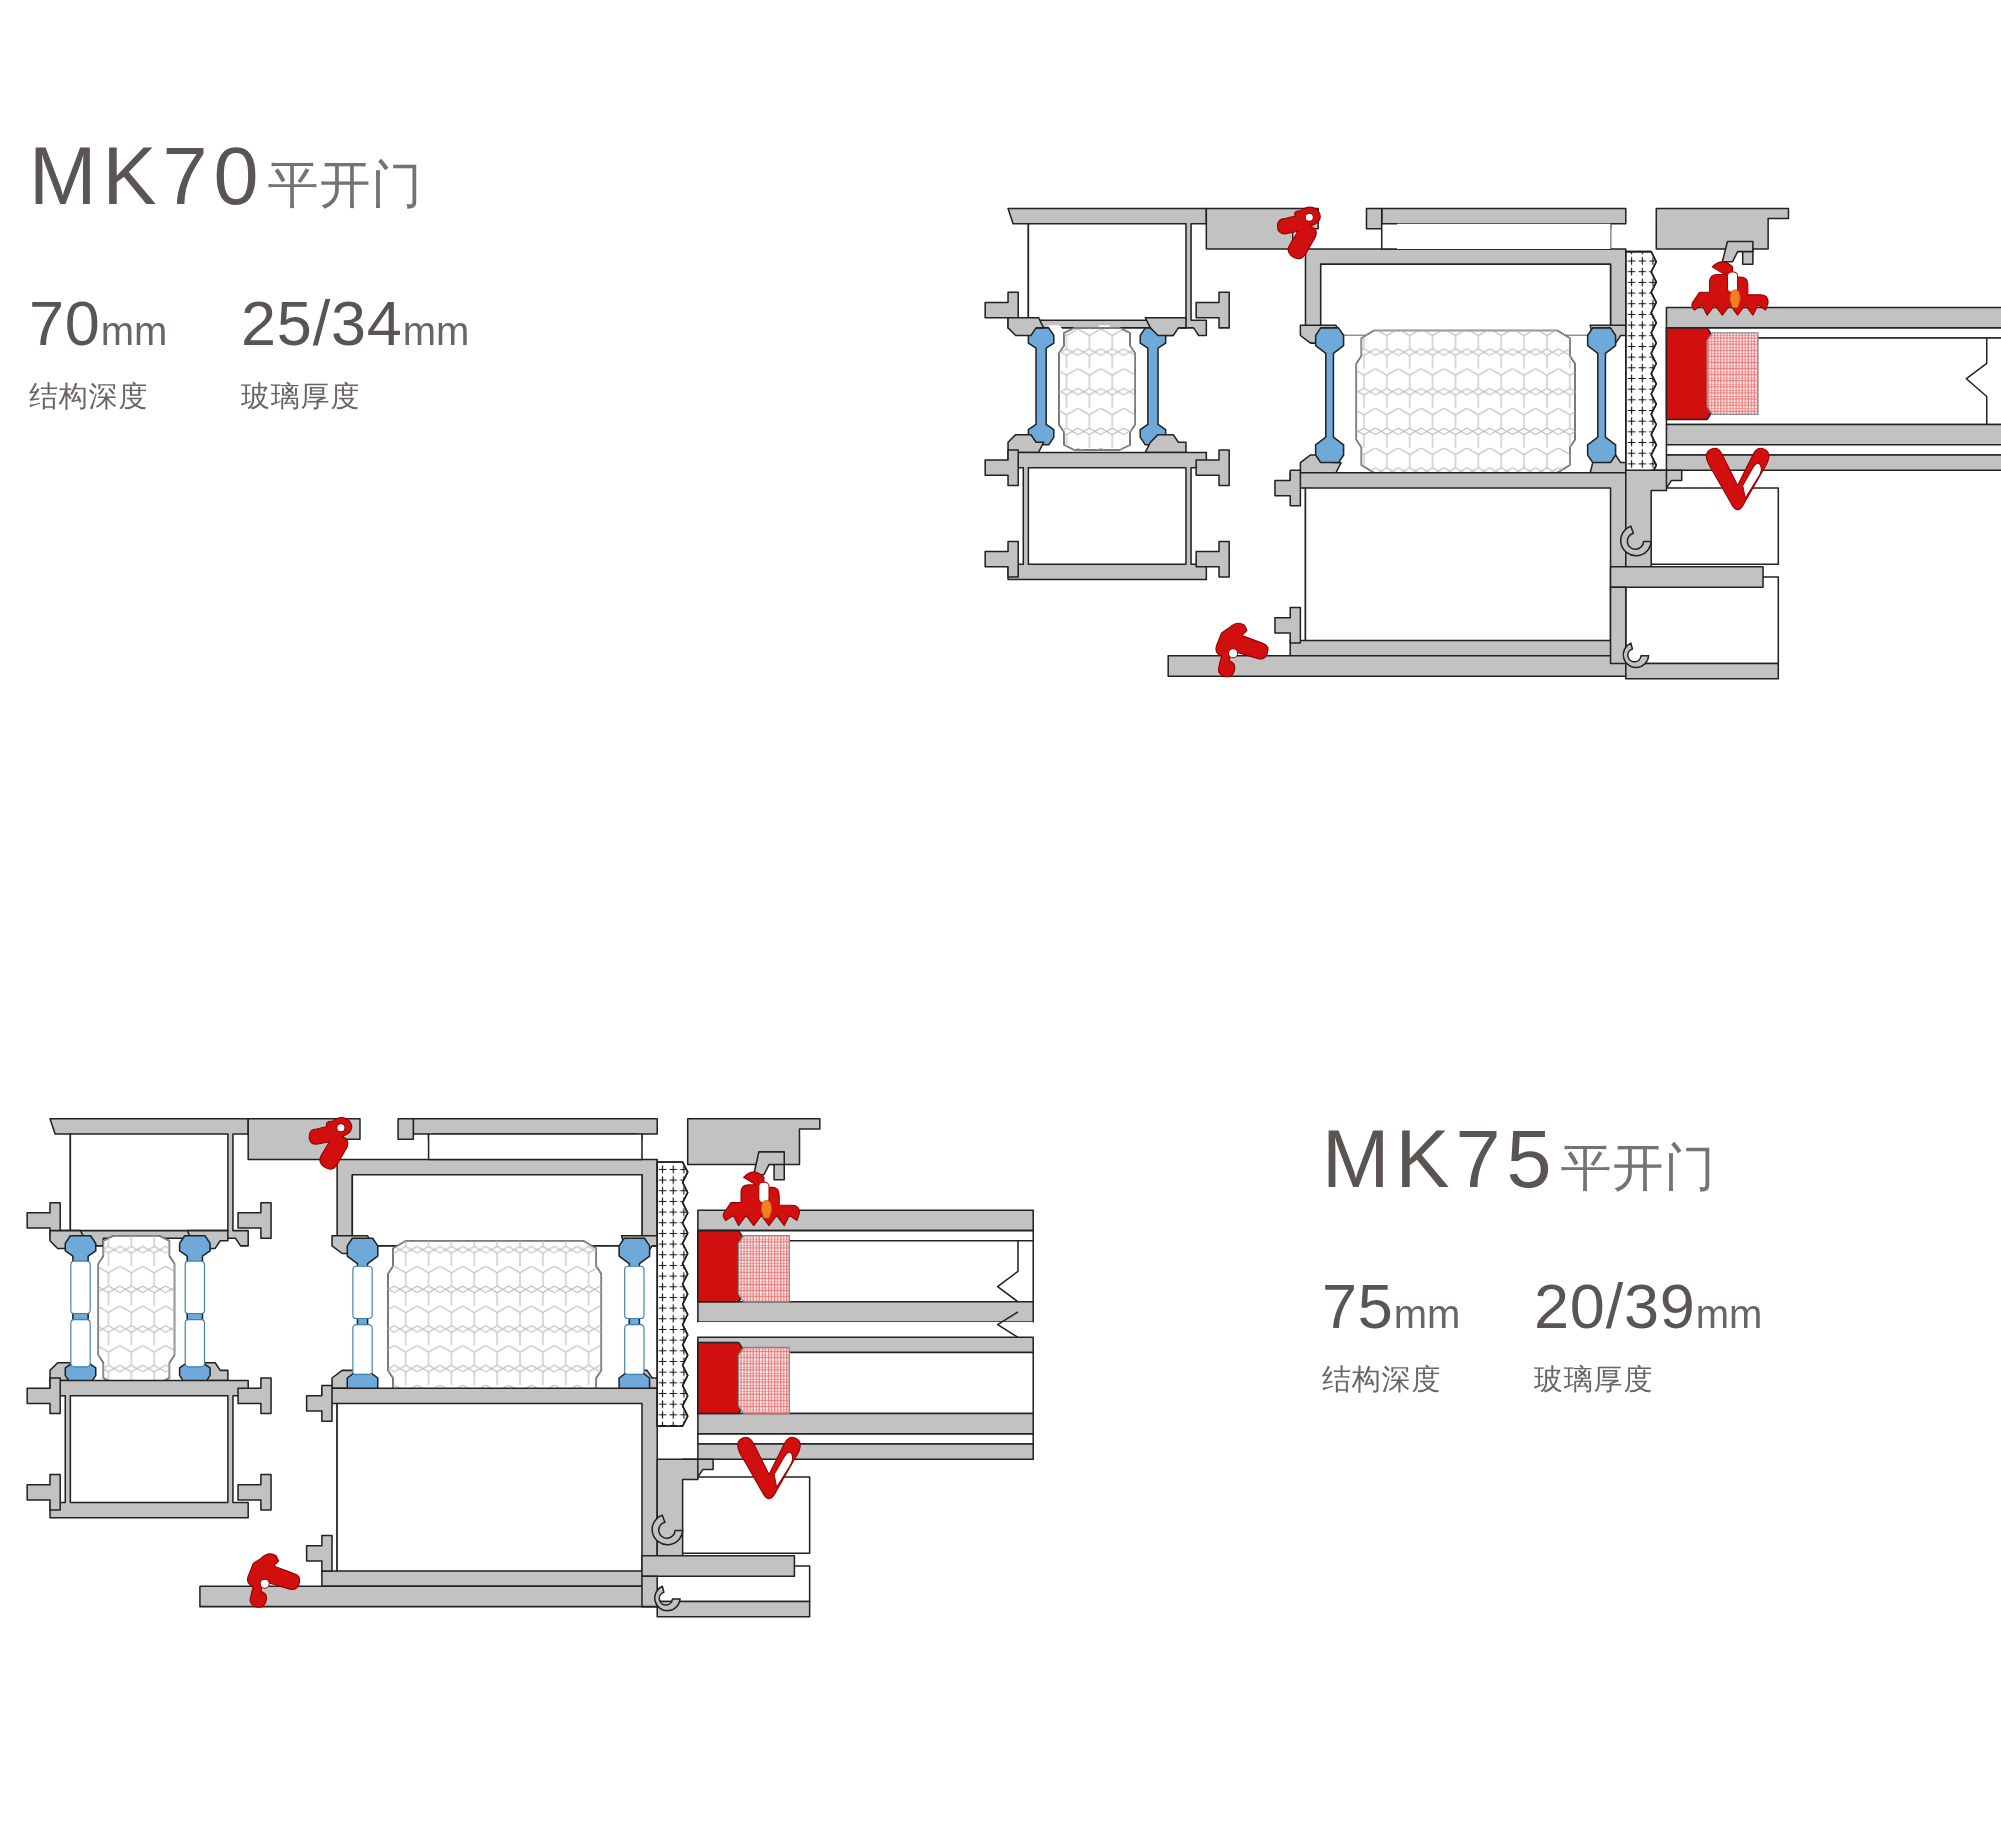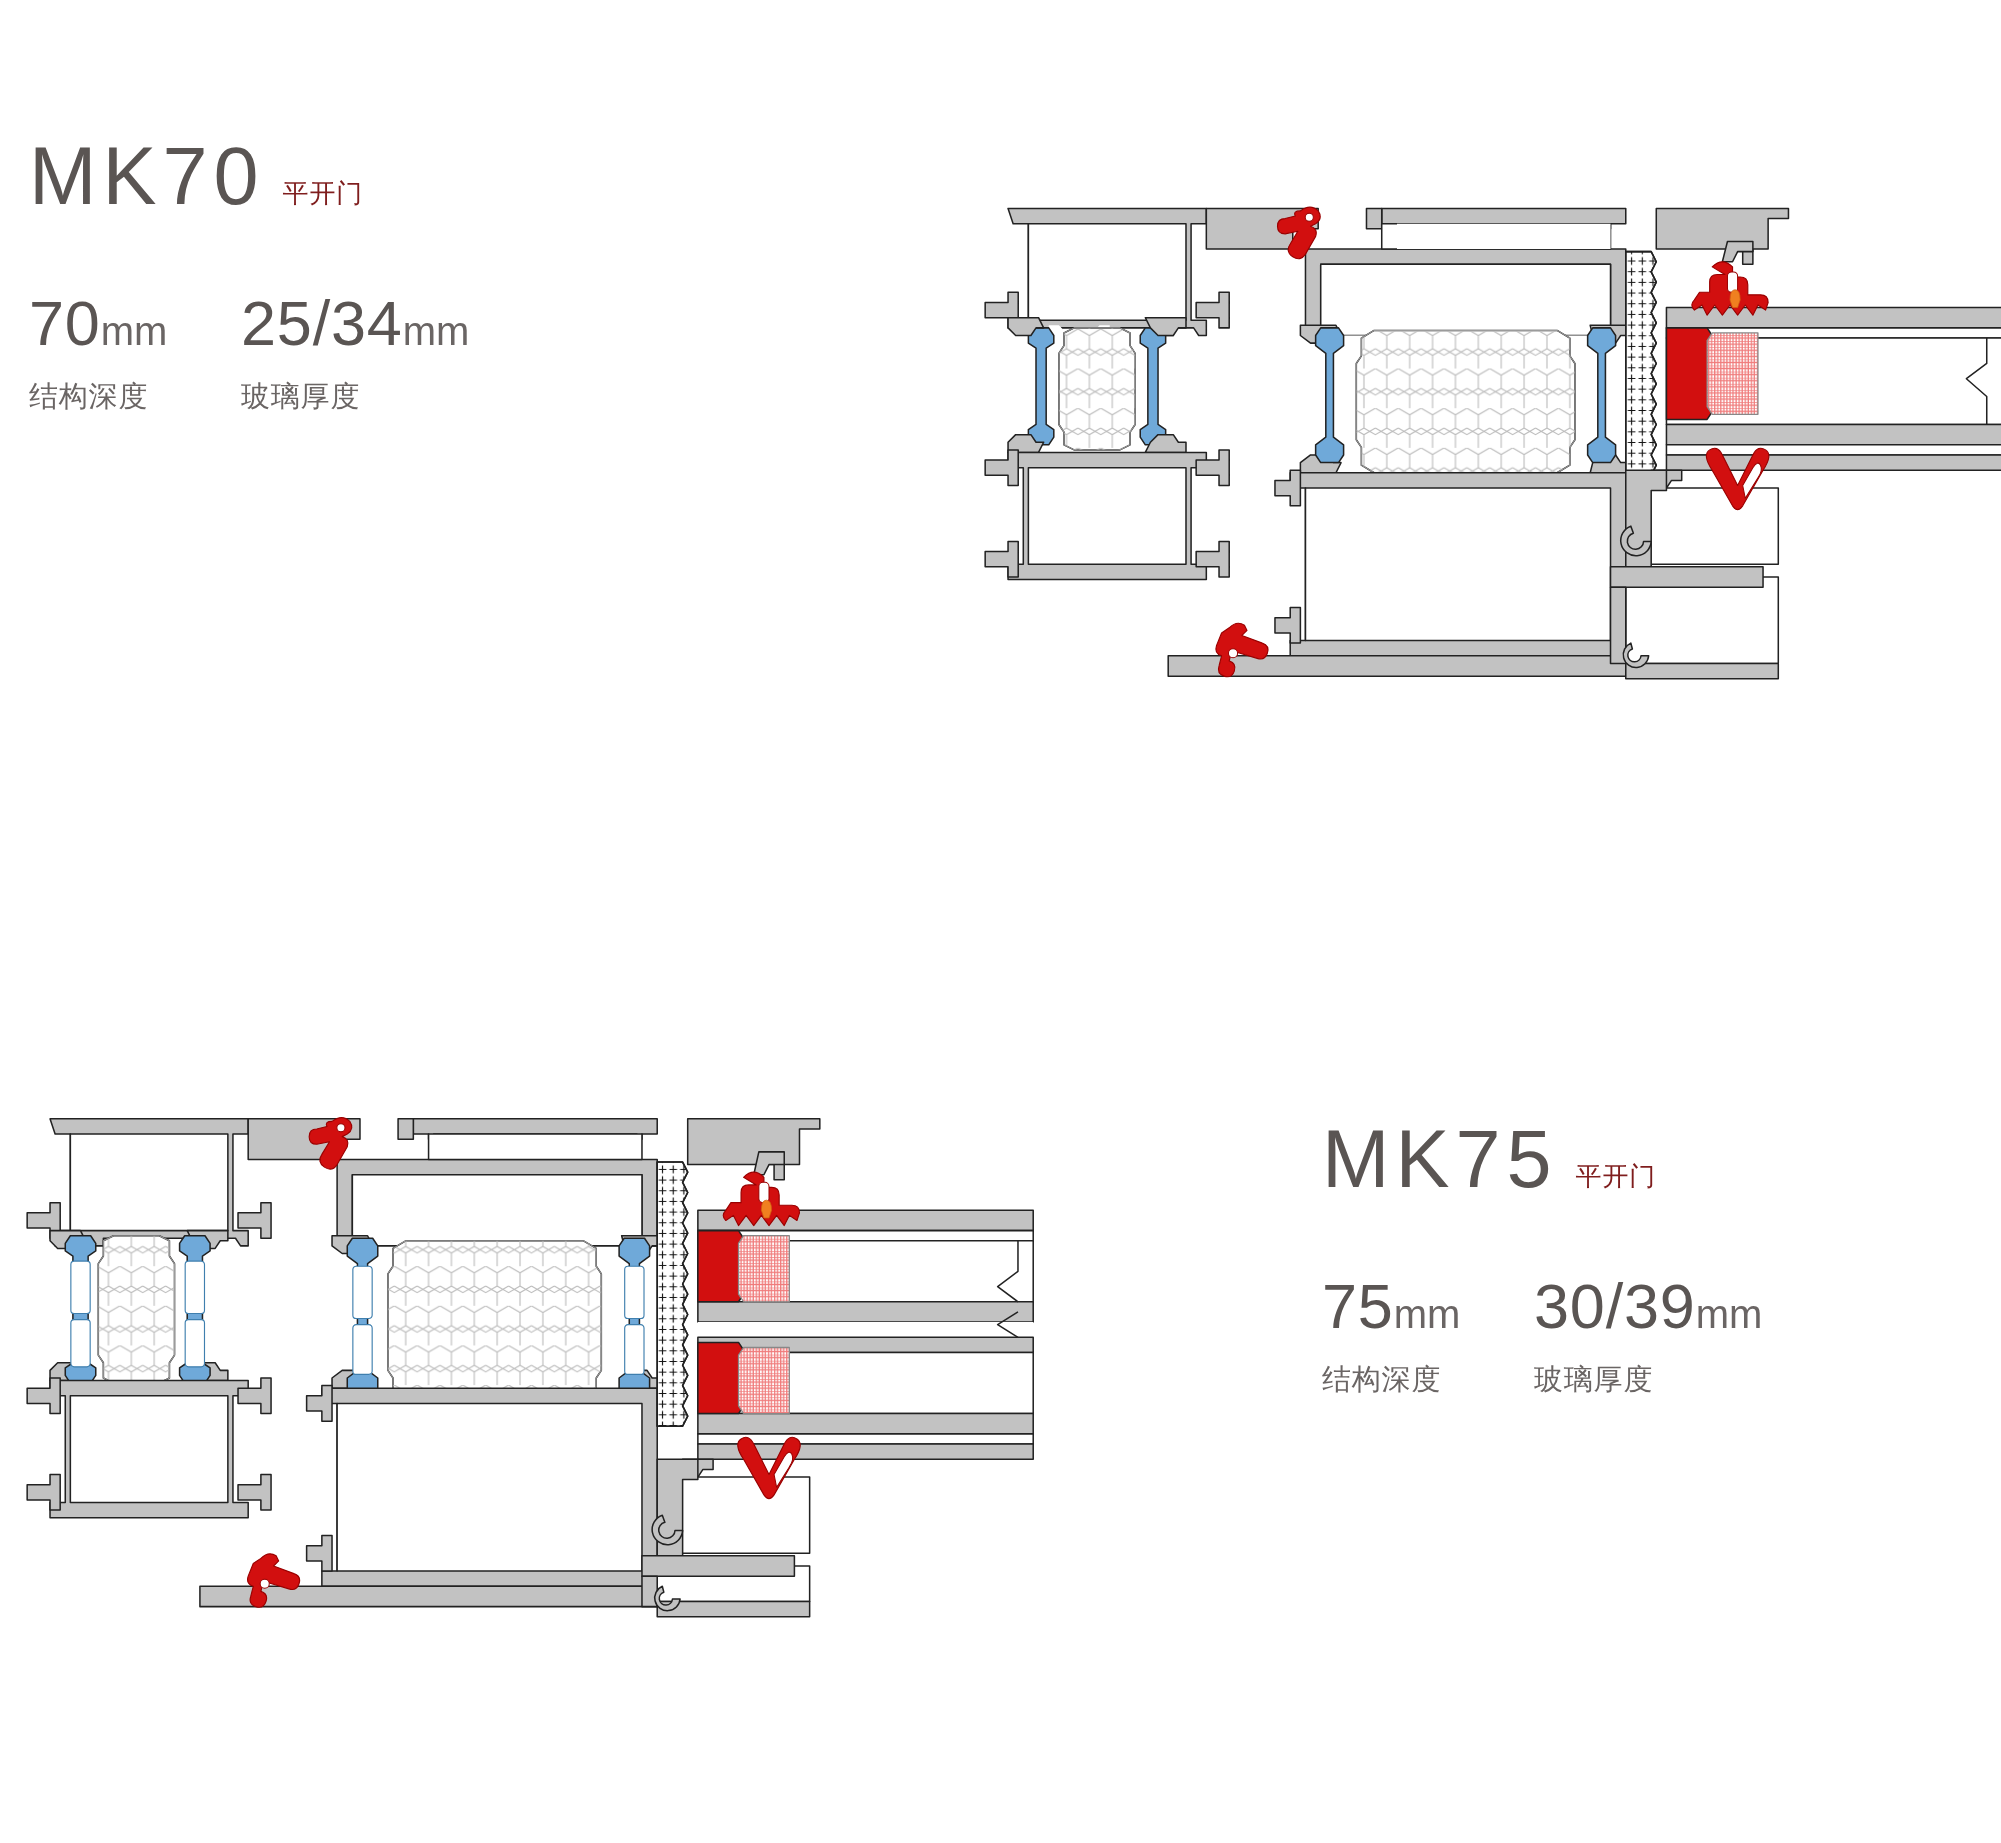--- a/index.html
+++ b/index.html
@@ -14,22 +14,22 @@
   
   .title{
     display:flex;align-items:baseline;white-space:nowrap;
     margin:0 0 0 0;
   }
   .title .model{
     font-size:81px;font-weight:300;letter-spacing:6px;line-height:1;
     color:#5a5553;
   }
   .title .subtitle{
-    font-size:26px;font-weight:400;line-height:1;color:#7f1d1d;
-    letter-spacing:0.8px;margin-left:18px;position:relative;top:-1.7px;
+    font-size:51px;font-weight:400;line-height:1;color:#737373;
+    letter-spacing:0.8px;margin-left:3px;position:relative;top:-1.7px;
   }
 
   .metrics{display:flex;margin-top:75px;}
   .metric{min-width:0;}
   .metric .val{
     font-size:63px;font-weight:300;line-height:1;letter-spacing:0.8px;
     color:#5a5553;white-space:nowrap;
   }
   .metric .val .u{font-size:40px;letter-spacing:0;color:#6a6564;}
   .metric .lbl{
@@ -365,19 +365,19 @@
     <span class="model">MK75</span>
     <span class="subtitle">平开门</span>
   </div>
 
   <div class="metrics">
     <div class="metric" style="width:212px;">
       <div class="val"><span>75</span><span class="u">mm</span></div>
       <div class="lbl">结构深度</div>
     </div>
     <div class="metric">
-      <div class="val"><span>30/39</span><span class="u">mm</span></div>
+      <div class="val"><span>20/39</span><span class="u">mm</span></div>
       <div class="lbl">玻璃厚度</div>
     </div>
   </div>
 
 </div>
 
 
 </body></html>

